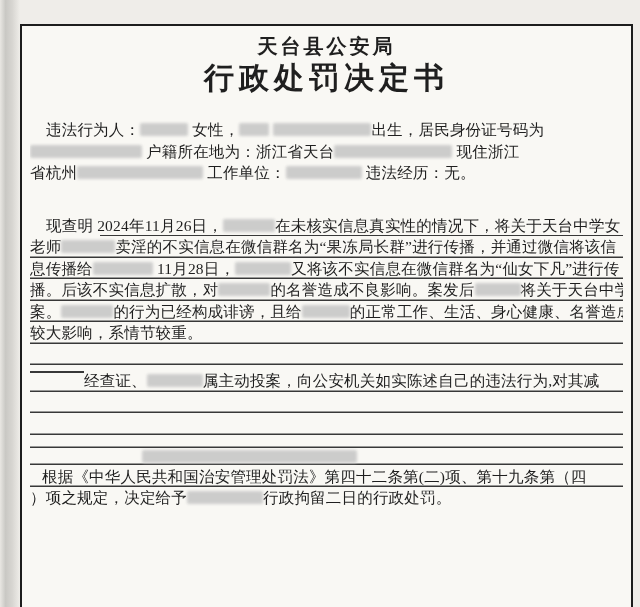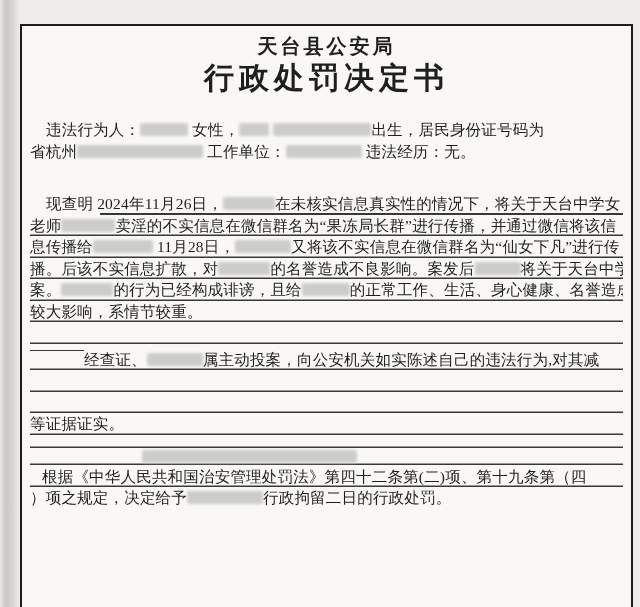--- a/index.html
+++ b/index.html
@@ -53,38 +53,38 @@
 <body>
 
 <div class="scan-edge"></div>
 
 <div class="page">
   <div class="agency">天台县公安局</div>
   <div class="doc-title">行政处罚决定书</div>
   <div>
       <div class="section" style="margin-top: 22px;">
         <div class="line"><span class="spacer" style="width: 16px;"></span><span>违法行为人：</span><span class="redact" style="width: 48px;"></span><span> 女性，</span><span class="redact" style="width: 30px;"></span><span class="spacer" style="width: 4px;"></span><span class="redact" style="width: 98px;"></span><span>出生，居民身份证号码为</span></div>
+        <div class="line"><span class="redact" style="width: 112px;"></span><span> 户籍所在地为：浙江省天台</span><span class="redact" style="width: 118px;"></span><span> 现住浙江</span></div>
         <div class="line"><span>省杭州</span><span class="redact" style="width: 126px;"></span><span> 工作单位：</span><span class="redact" style="width: 76px;"></span><span> 违法经历：无。</span></div>
       </div>
       <div class="section" style="margin-top: 31px;">
         <div class="line"><i class="rulefrag" style="left: 70px;"></i><span class="spacer" style="width: 16px;"></span><span>现查明 2024年11月26日，</span><span class="redact" style="width: 52px;"></span><span>在未核实信息真实性的情况下，将关于天台中学女</span></div>
         <div class="line ruled"><span>老师</span><span class="redact" style="width: 54px;"></span><span>卖淫的不实信息在微信群名为“果冻局长群”进行传播，并通过微信将该信</span></div>
         <div class="line ruled"><span>息传播给</span><span class="redact" style="width: 60px;"></span><span> 11月28日，</span><span class="redact" style="width: 56px;"></span><span>又将该不实信息在微信群名为“仙女下凡”进行传</span></div>
         <div class="line ruled"><span>播。后该不实信息扩散，对</span><span class="redact" style="width: 52px;"></span><span>的名誉造成不良影响。案发后</span><span class="redact" style="width: 46px;"></span><span>将关于天台中学女</span></div>
         <div class="line ruled"><span>案。</span><span class="redact" style="width: 52px;"></span><span>的行为已经构成诽谤，且给</span><span class="redact" style="width: 48px;"></span><span>的正常工作、生活、身心健康、名誉造成</span></div>
         <div class="line ruled"><span>较大影响，系情节较重。</span></div>
         <div class="line ruled"></div>
       </div>
       <div class="section" style="margin-top: 5px;">
         <div class="line ruled"><i class="prefrag" style="left: -8px; width: 62px;"></i><span class="spacer" style="width: 54px;"></span><span>经查证、</span><span class="redact" style="width: 56px;"></span><span>属主动投案，向公安机关如实陈述自己的违法行为,对其减</span></div>
         <div class="line ruled"></div>
         <div class="line ruled"></div>
       </div>
       <div class="section" style="margin-top: 0px;">
-        <div class="line ruled"><span>等证据证实。</span></div>
         <div class="line ruled" style="height: 13px; line-height: 13px;"></div>
         <div class="line ruled" style="height: 17px; line-height: 17px;"><span class="spacer" style="width: 112px;"></span><span class="redact" style="width: 215px;"></span></div>
       </div>
       <div class="section" style="margin-top: 1px;">
         <div class="line ruled"><span class="spacer" style="width: 12px;"></span><span>根据《中华人民共和国治安管理处罚法》第四十二条第(二)项、第十九条第（四</span></div>
         <div class="line"><span>）项之规定，决定给予</span><span class="redact" style="width: 76px;"></span><span>行政拘留二日的行政处罚。</span></div>
       </div>
     </div>
 </div>
 

